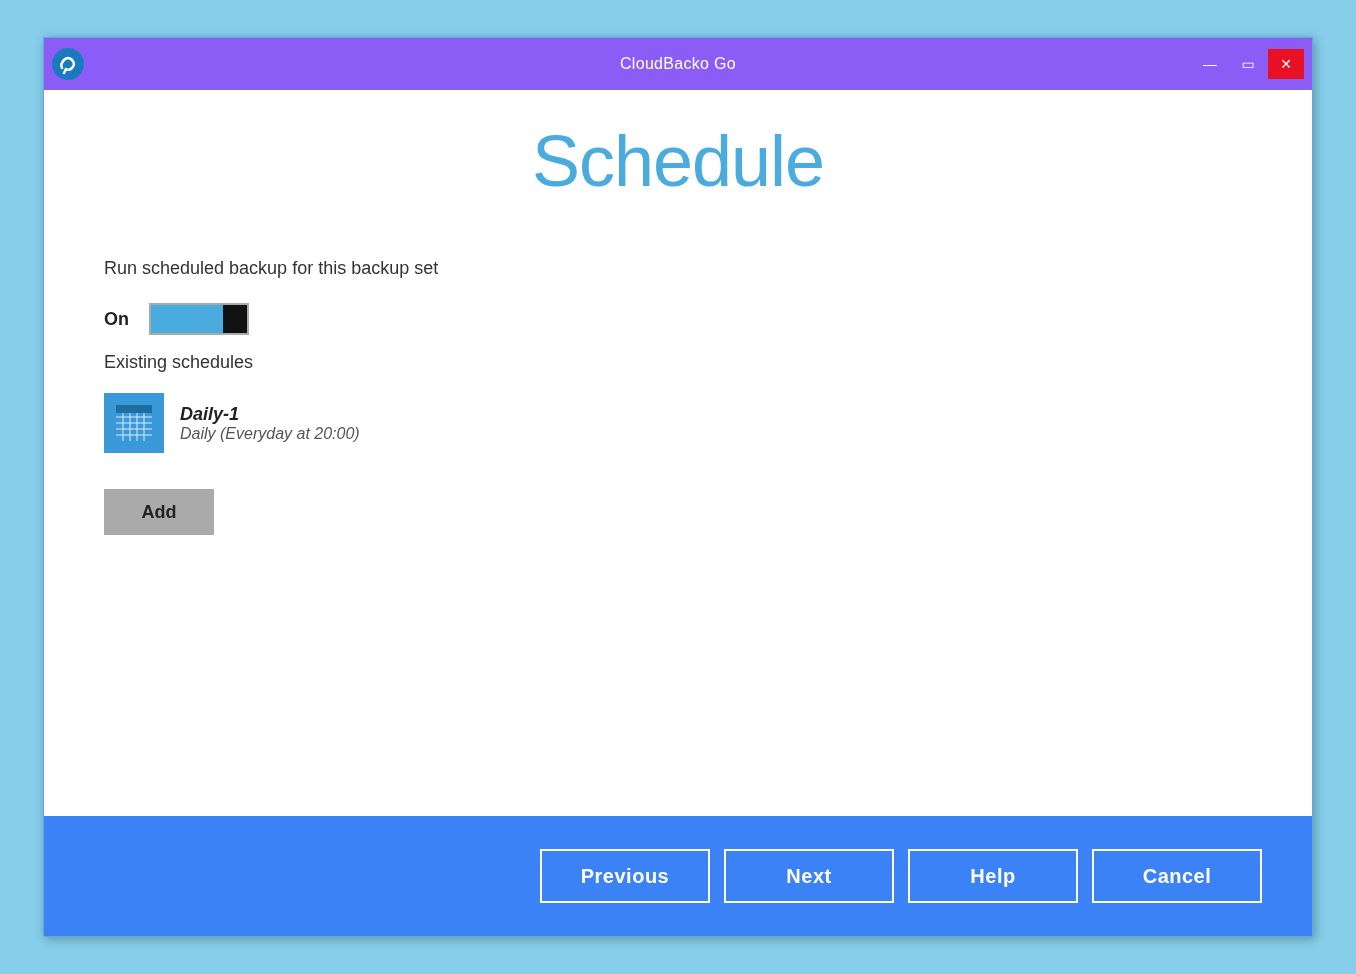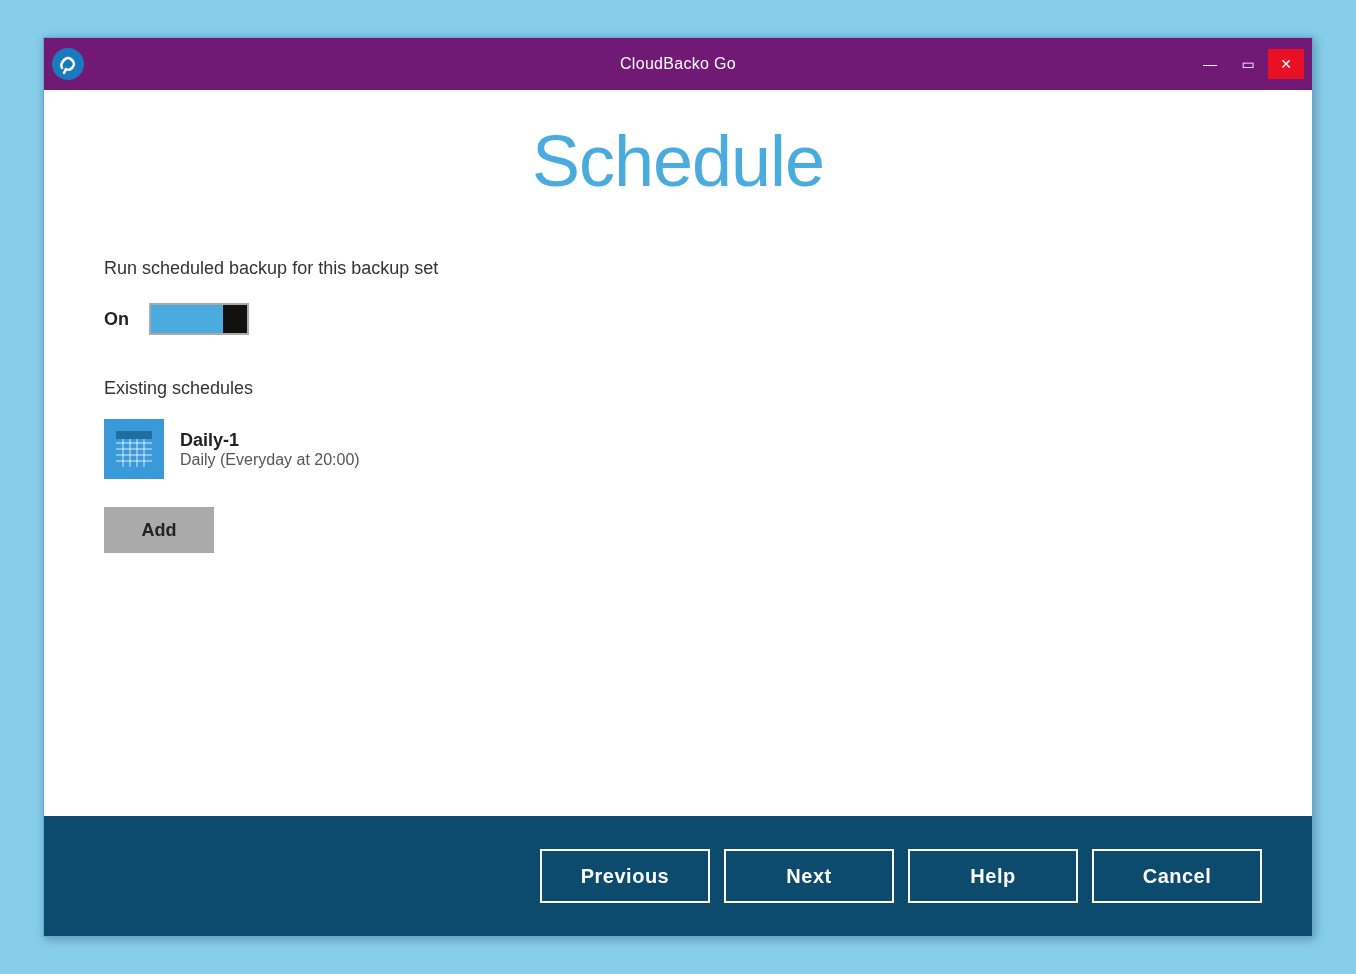--- a/index.html
+++ b/index.html
@@ -17,21 +17,21 @@
     .window {
       width: 1270px;
       height: 900px;
       display: flex;
       flex-direction: column;
       border: 1px solid #5aabde;
       box-shadow: 2px 2px 10px rgba(0,0,0,0.3);
     }
 
     .title-bar {
-      background: #701a75;
+      background: #8b5cf6;
       height: 52px;
       display: flex;
       align-items: center;
       justify-content: space-between;
       padding: 0 8px;
       flex-shrink: 0;
     }
 
     .title-bar-left {
       display: flex;
@@ -104,21 +104,21 @@
     .section-label {
       font-size: 18px;
       color: #333;
       margin-bottom: 24px;
     }
 
     .toggle-row {
       display: flex;
       align-items: center;
       gap: 20px;
-      margin-bottom: 43px;
+      margin-bottom: 17px;
     }
 
     .toggle-label {
       font-size: 18px;
       font-weight: bold;
       color: #222;
     }
 
     .toggle-track {
       width: 100px;
@@ -148,20 +148,21 @@
       font-size: 18px;
       color: #333;
       margin-bottom: 20px;
     }
 
     .schedule-item {
       display: flex;
       align-items: center;
       gap: 16px;
       margin-bottom: 20px;
+      font-style: italic;
     }
 
     .schedule-icon {
       width: 60px;
       height: 60px;
       background: #3a9ad9;
       display: flex;
       align-items: center;
       justify-content: center;
       flex-shrink: 0;
@@ -182,25 +183,25 @@
 
     .add-button {
       width: 110px;
       height: 46px;
       background: #aaa;
       border: none;
       font-size: 18px;
       font-weight: bold;
       color: #222;
       cursor: pointer;
-      margin-top: 8px;
+      margin-top: 16px;
     }
 
     .footer {
-      background: #0c4a6e;
+      background: #3b82f6;
       height: 120px;
       display: flex;
       align-items: center;
       justify-content: flex-end;
       padding: 0 50px;
       gap: 14px;
       flex-shrink: 0;
     }
 
     .nav-btn {

